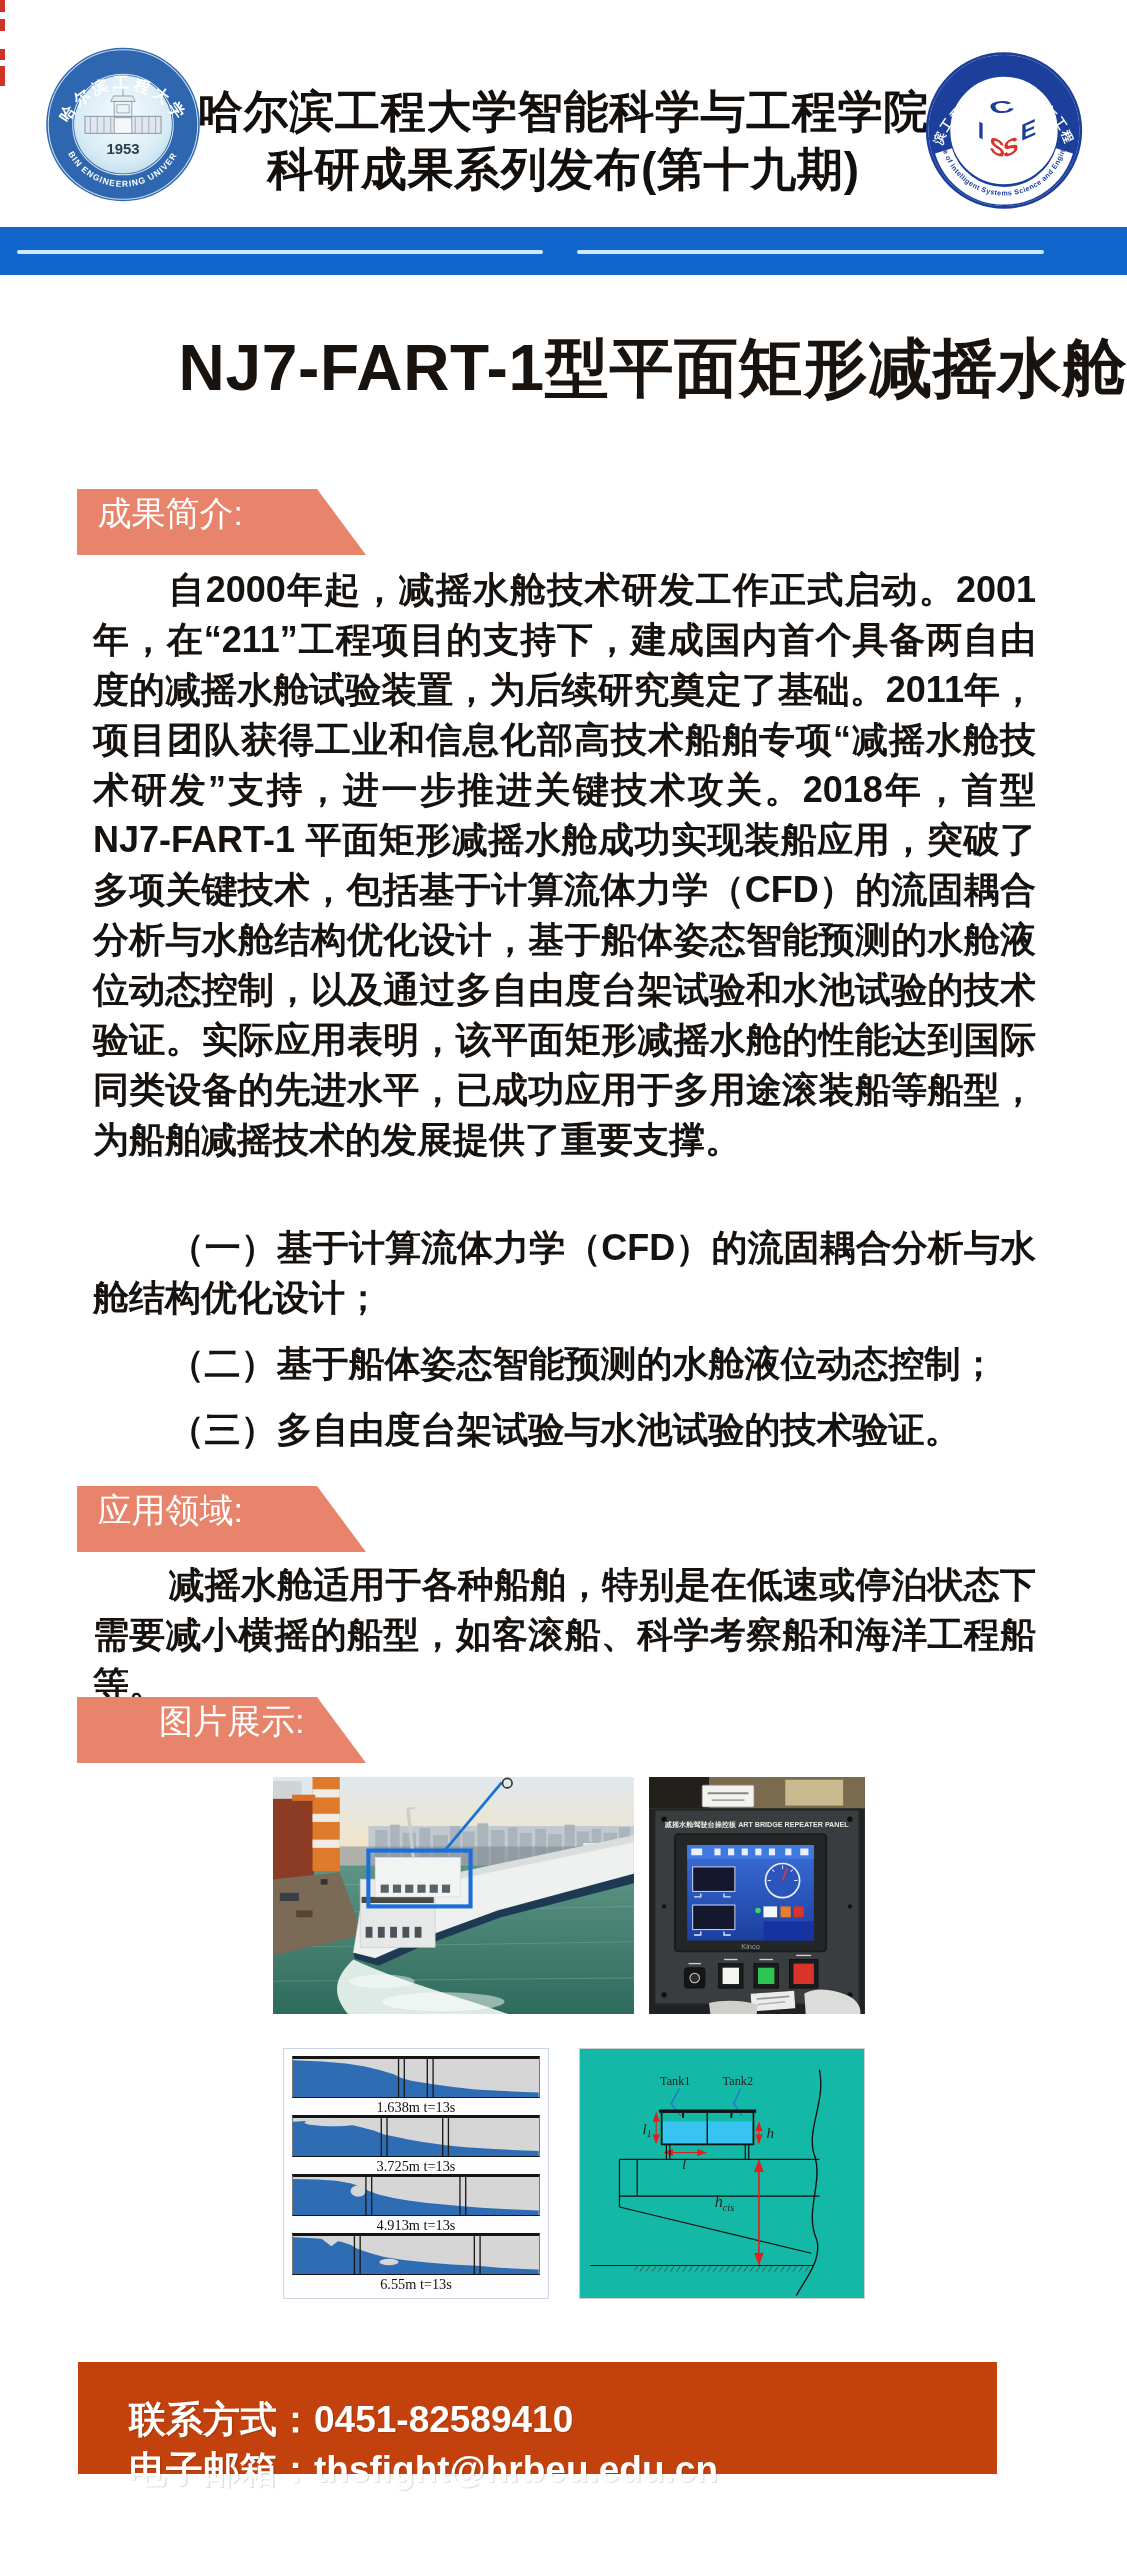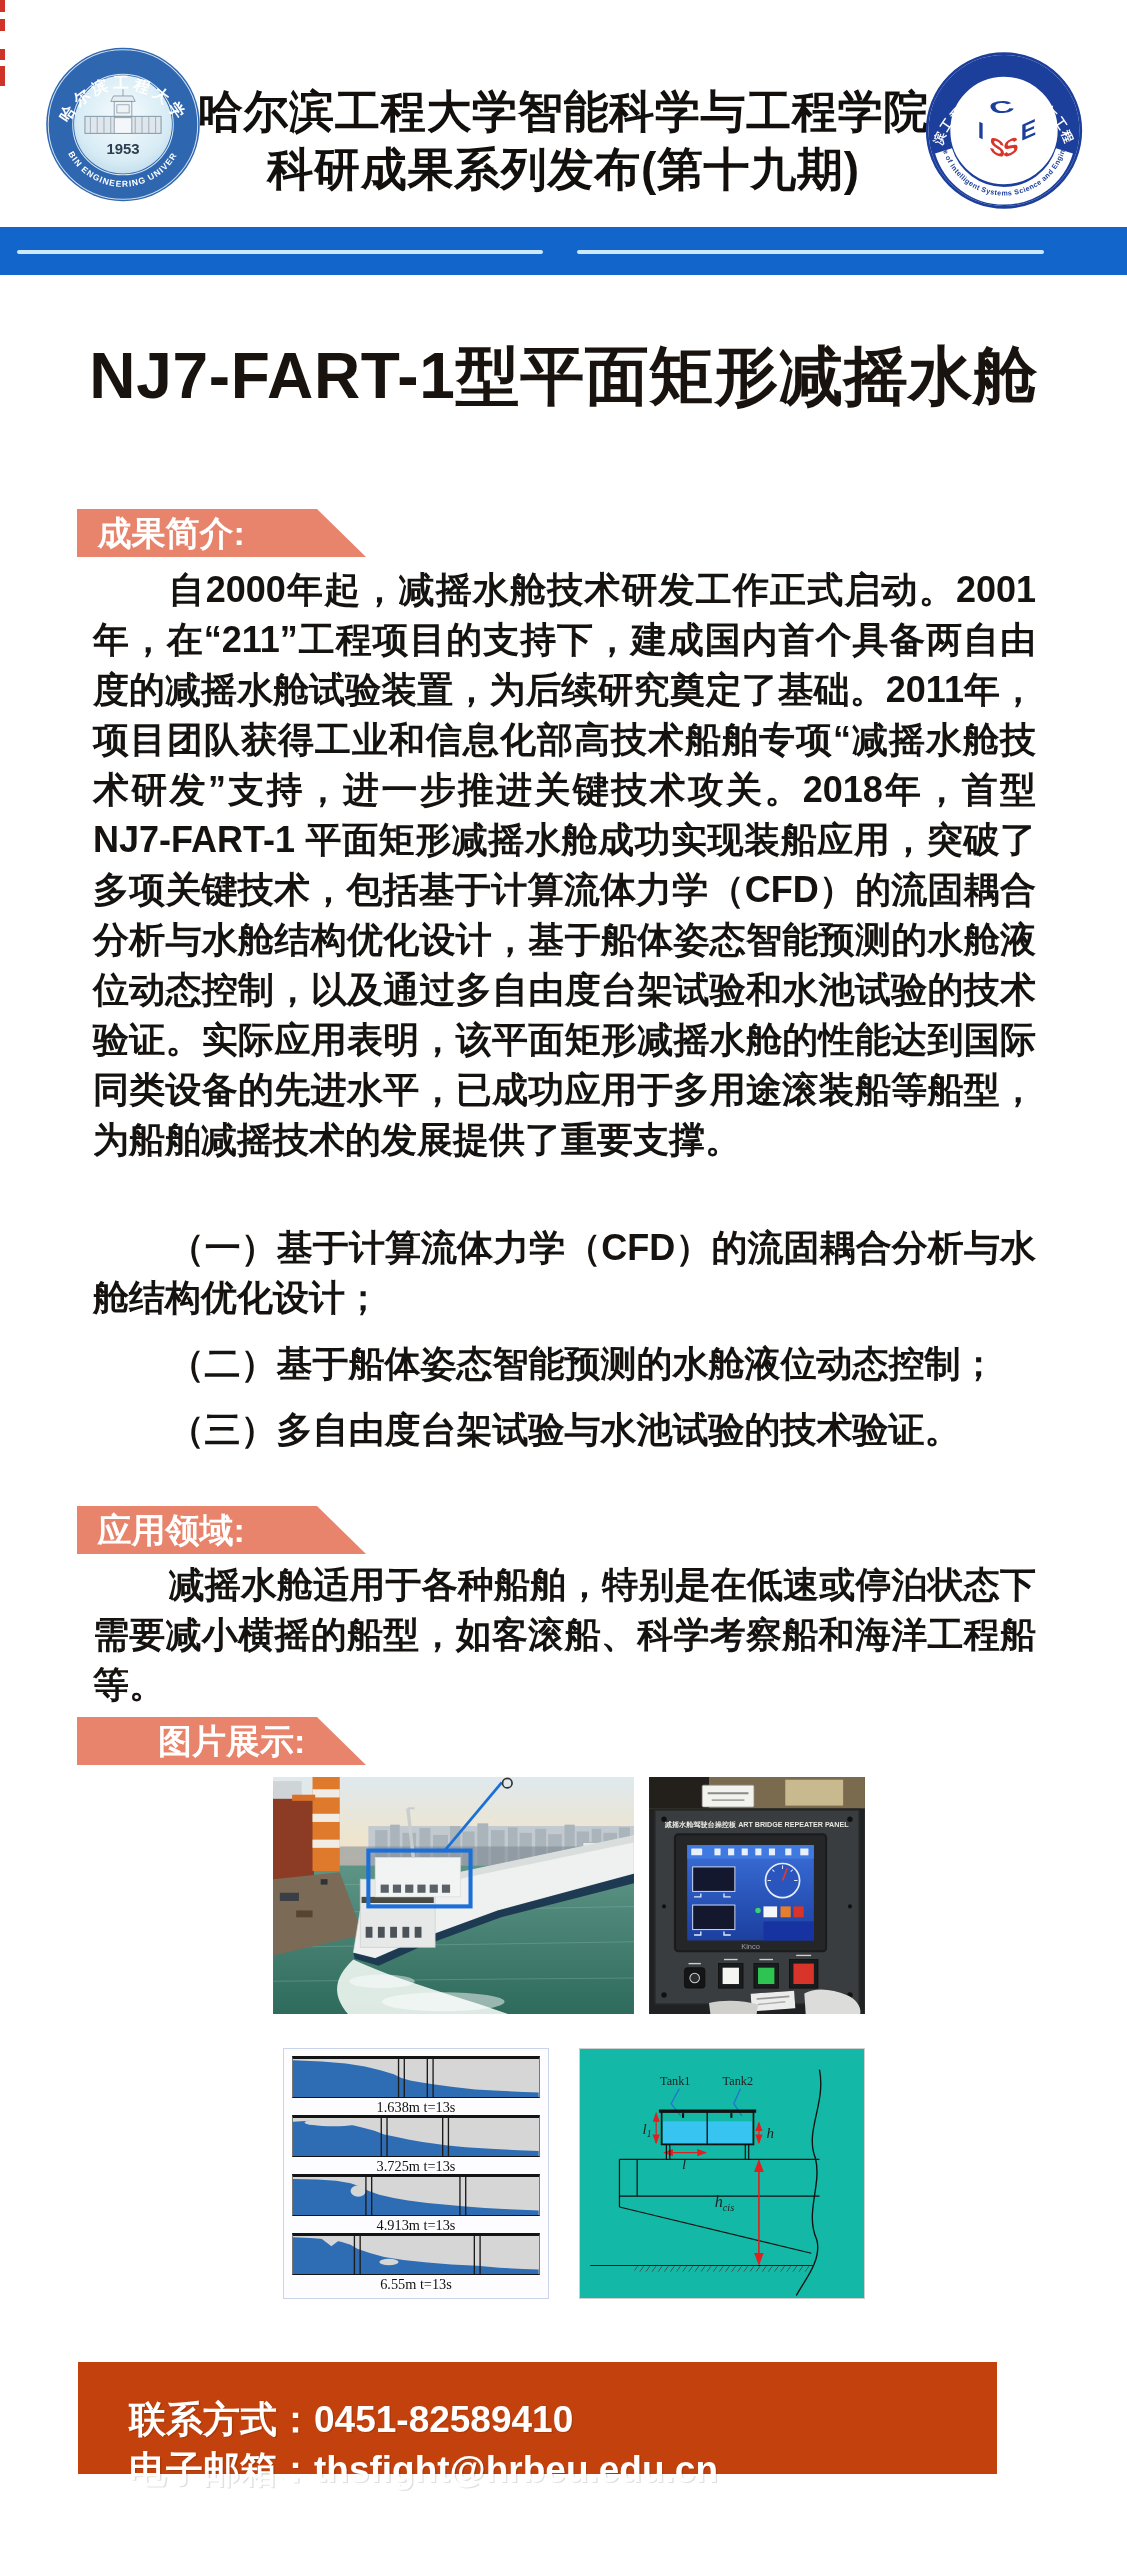--- a/index.html
+++ b/index.html
@@ -14,26 +14,26 @@
   #ht1{top:82px;font-size:45px;letter-spacing:0.7px;}
   #ht2{top:139px;font-size:46px;letter-spacing:0.7px;}
   #heu-logo{position:absolute;left:44px;top:45px;}
   #cisse-logo{position:absolute;left:925px;top:51px;}
   
   #band{position:absolute;left:0;top:227px;width:1127px;height:48px;background:#1266cb;}
   .band-line{position:absolute;top:23px;height:4.1px;border-radius:2px;background:#cbe9f9;}
   #bl1{left:17px;width:526px;}
   #bl2{left:577px;width:467px;}
   
-  #main-title{position:absolute;top:333px;left:0;width:1127px;text-align:center;
+  #main-title{position:absolute;top:325px;left:0;width:1127px;text-align:right;
     font-size:64px;font-weight:bold;color:#19130f;white-space:nowrap;letter-spacing:0.7px;}
   
-  .banner{position:absolute;left:77px;width:289px;height:48px;background:#e8846b;
+  .banner{position:absolute;left:77px;width:289px;height:66px;background:#e8846b;
     clip-path:polygon(0 0,calc(100% - 49px) 0,100% 100%,0 100%);
-    color:#fff;font-size:34px;font-weight:bold;line-height:49px;padding-left:20.4px;box-sizing:border-box;margin-top:20px;}
+    color:#fff;font-size:34px;font-weight:normal;line-height:49px;padding-left:20.4px;box-sizing:border-box;}
   #banner-intro{top:489px;} #banner-tech{top:1157px;} #banner-app{top:1486px;} #banner-gallery{top:1697px;text-align:center;}
   
   .bodytext{position:absolute;left:77px;width:975px;font-size:36px;font-weight:bold;
     color:#151210;line-height:50px;text-align:justify;}
   .bodytext p{margin:16px;text-indent:2.1em;}
   #p-intro{top:549px;}
   #tech-items{top:1207px;}
   #p-app{top:1544px;}
   
   .photo{position:absolute;top:1777px;height:237px;}

